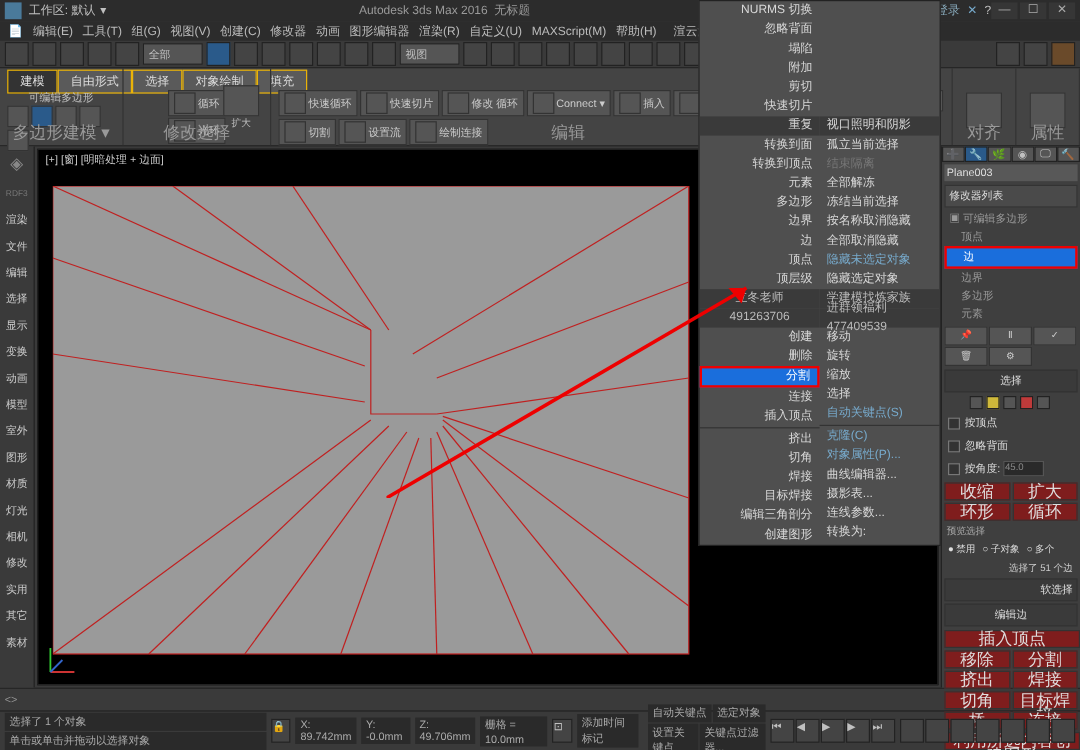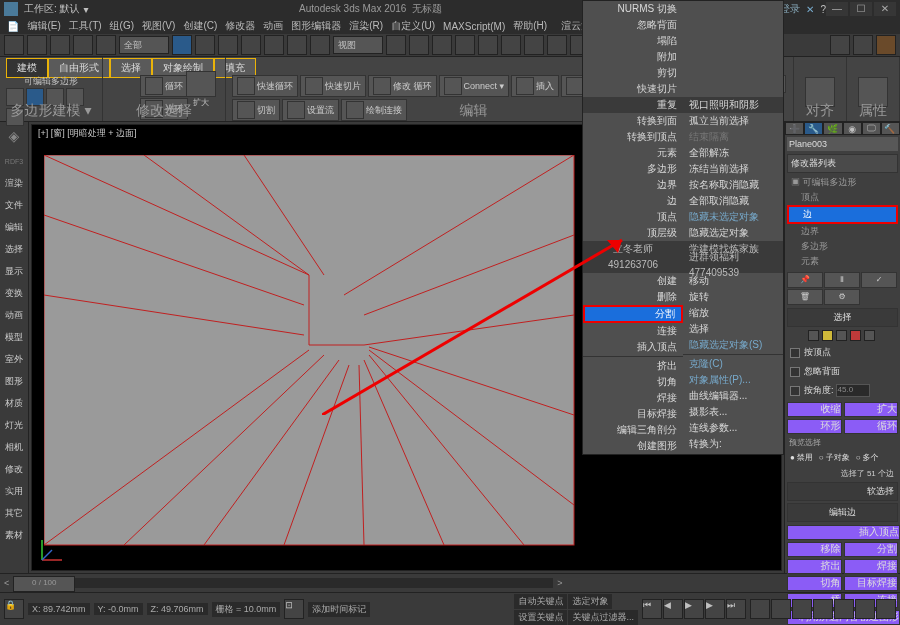--- a/index.html
+++ b/index.html
@@ -44,21 +44,21 @@
   .cptab.sel{background:#2a5a8a}
   .cpname{background:#585858;margin:2px;padding:2px;color:#ddd}
   .cpsec{background:#4a4a4a;margin:1px 2px;padding:2px 3px;color:#ddd;border:1px solid #333}
   .cpsec.title{background:#3a3a3a;text-align:center}
   .cplist{margin:1px 2px}
   .cpli{padding:1px 4px;color:#999}
   .cpli.sel{background:#1a6edc;color:#fff;border:2px solid #e00}
   .cpbtns{display:flex;flex-wrap:wrap;gap:1px;margin:2px}
   .cpb{width:34px;height:14px;background:#555;border:1px solid #333;font-size:8px;text-align:center;line-height:13px;color:#ccc}
   .rolloutbtns{display:flex;flex-wrap:wrap;gap:2px;padding:2px}
-  .rob{flex:1 0 48px;height:13px;background:#8b5cf6;border:1px solid #333;font-size:10px;line-height:12px;text-align:right;color:#ddd}
+  .rob{flex:1 0 48px;height:13px;background:#7f1d1d;border:1px solid #333;font-size:14px;line-height:12px;text-align:center;color:#ddd}
   .timeline{height:18px;background:#3a3a3a;border-top:1px solid #222;display:flex;align-items:center;font-size:9px;color:#999;padding:0 4px}
   .tslider{flex:0 0 540px;height:10px;background:#2a2a2a;margin:0 4px;position:relative}
   .thandle{position:absolute;left:0;top:-2px;width:60px;height:14px;background:#555;border:1px solid #222;font-size:8px;text-align:center;line-height:12px}
   .status{height:32px;background:#3a3a3a;border-top:1px solid #222;display:flex;align-items:center;font-size:9px;padding:0 4px;gap:4px}
   .status .sbox{background:#2a2a2a;padding:1px 4px;color:#aaa}
   .annot-arrow{position:absolute;z-index:60;pointer-events:none}
   .pick{width:9px;height:9px;background:#555;border:1px solid #222;display:inline-block;margin-right:2px}
   .pick.y{background:#cfb93a}
   .pick.r{background:#c03a3a}
   .chk{width:8px;height:8px;border:1px solid #777;display:inline-block;margin-right:2px;background:#333}
@@ -352,21 +352,21 @@
       <div class="ctxitem hdr">
           <span>学建模找炼家族</span>
         </div>
       <div class="ctxitem hdr">
           <span>进群领福利477409539</span>
         </div>
       <div class="ctxitem">移动</div>
       <div class="ctxitem">旋转</div>
       <div class="ctxitem">缩放</div>
       <div class="ctxitem">选择</div>
-      <div class="ctxitem" style="color:#7ac">隐藏选定对象(S)</div>
+      <div class="ctxitem" style="color:#7ac">自动关键点(S)</div>
       <div class="ctxsep"></div>
       <div class="ctxitem" style="color:#7ac">克隆(C)</div>
       <div class="ctxitem" style="color:#7ac">对象属性(P)...</div>
       <div class="ctxitem">曲线编辑器...</div>
       <div class="ctxitem">摄影表...</div>
       <div class="ctxitem">连线参数...</div>
       <div class="ctxitem">转换为:</div>
     </div>
   </div>
 
@@ -447,27 +447,28 @@
       <div class="rob">桥</div>
       <div class="rob">连接</div>
       <div class="rob" style="flex-basis:100%">利用所选内容创建图形</div>
     </div>
 
   </div>
 </div>
 
 <div class="timeline">
   <span>&lt;</span>
-  <div class="tslider">
-    <div class="thandle">0 / 100</div>
-  </div>
   <span>&gt;</span>
 </div>
 
 <div class="status">
+  <div style="display:flex;flex-direction:column;gap:1px">
+    <div class="sbox" style="width:210px">选择了 1 个对象</div>
+    <div class="sbox" style="width:210px">单击或单击并拖动以选择对象</div>
+  </div>
   <div class="tbtn">🔒</div>
   <div class="sbox">X: 89.742mm</div>
   <div class="sbox">Y: -0.0mm</div>
   <div class="sbox">Z: 49.706mm</div>
   <div class="sbox">栅格 = 10.0mm</div>
   <div class="tbtn">⊡</div>
   <div class="sbox">添加时间标记</div>
   <div style="flex:1"></div>
   <div style="display:flex;flex-direction:column;gap:1px">
     <div style="display:flex;gap:1px">

